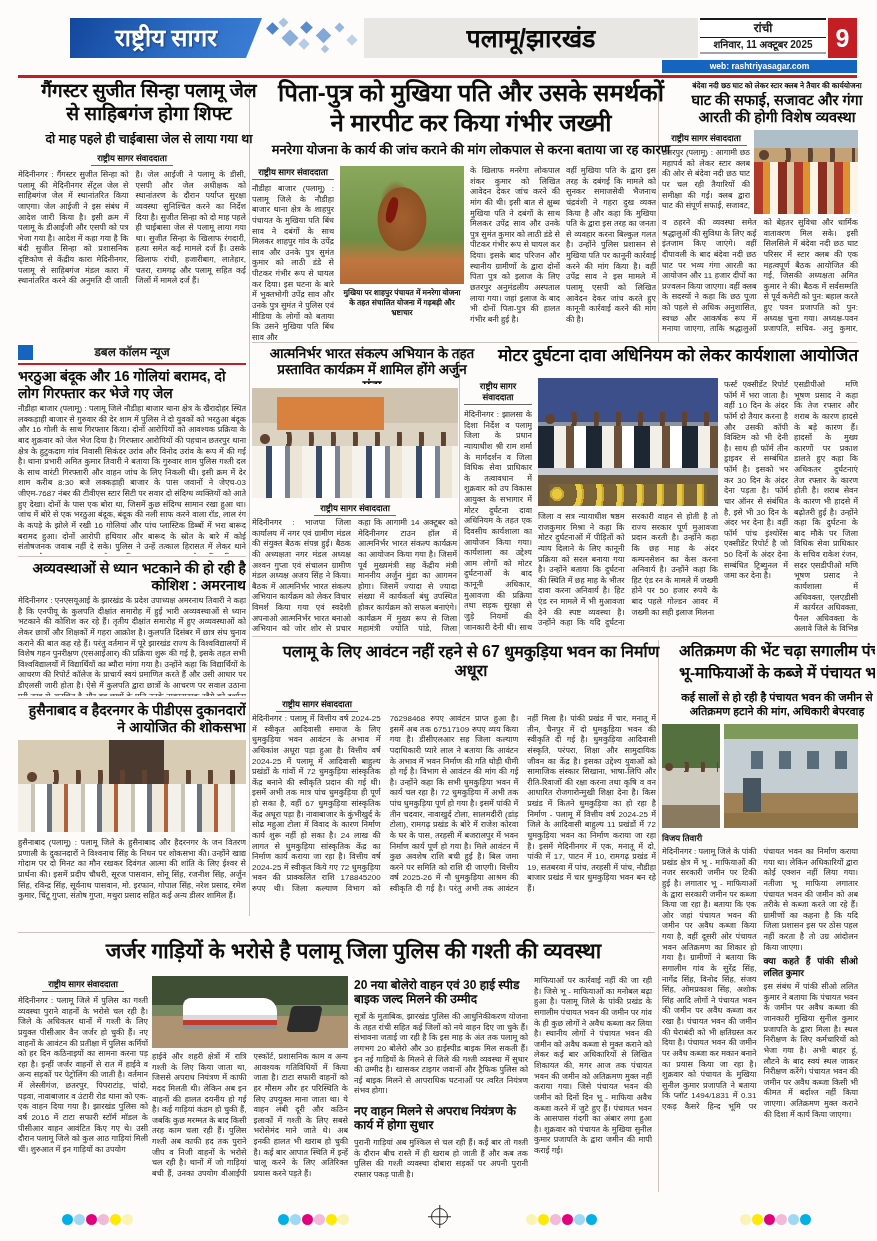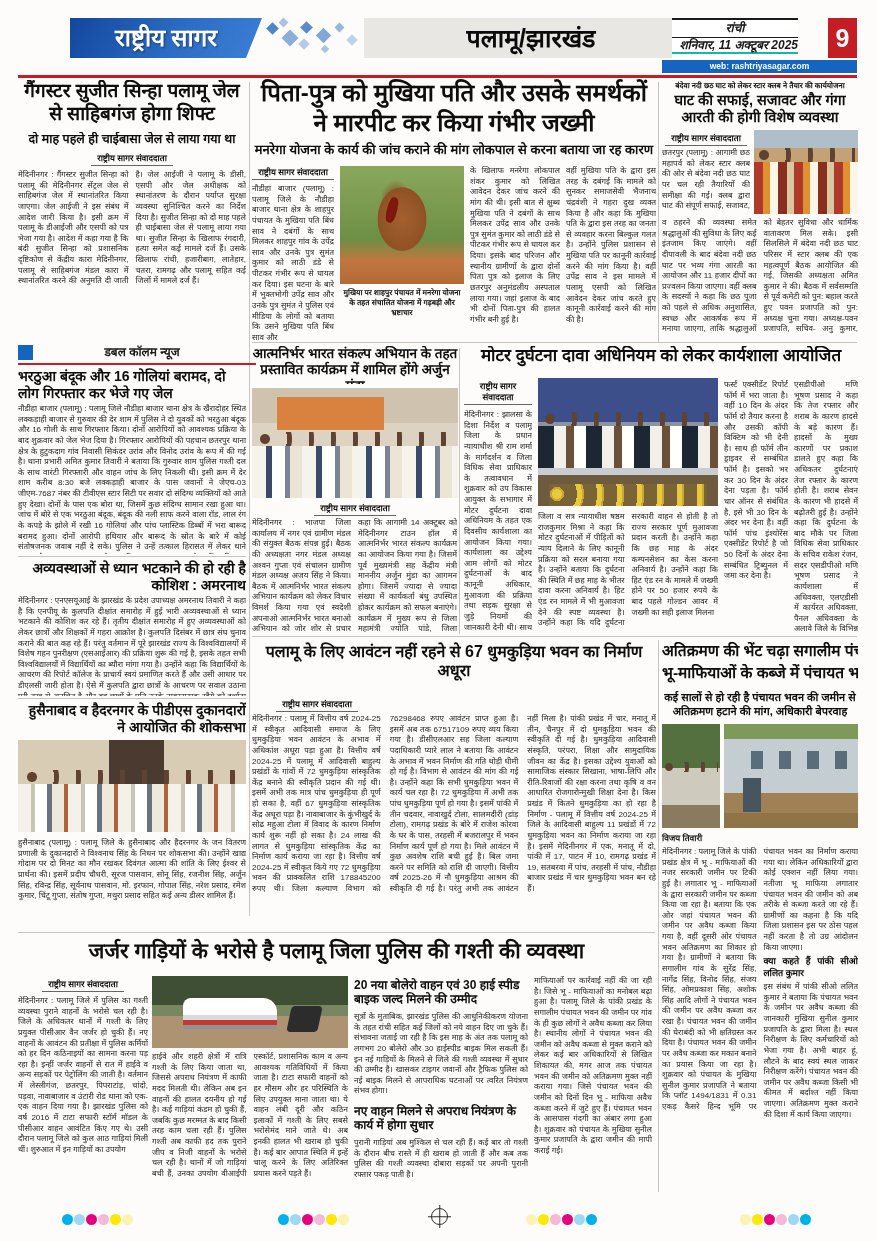--- a/index.html
+++ b/index.html
@@ -1,40 +1,40 @@
 <!DOCTYPE html>
 <html><head>
 <meta charset="utf-8">
 <style>
   html,body{margin:0;padding:0;background:#e9e7e2;}
   #page{position:relative;width:877px;height:1241px;background:#fdfcfa;margin:0 auto;
         font-family:"Liberation Sans",sans-serif;color:#1a1a1a;overflow:hidden;}
   .abs{position:absolute;}
   .hl{font-weight:800;color:#0e0e0e;line-height:1.2;overflow:hidden;}
-  .ctr{text-align:center;}
+  .ctr{text-align:center;margin-left:17px;}
   .body-txt{font-size:8px;line-height:1.33;text-align:justify;color:#262626;overflow:hidden;}
   .cols2{column-count:2;column-gap:7px;}
   .cols3{column-count:3;column-gap:9px;}
   .byline{font-size:8.5px;font-weight:700;text-align:center;color:#111;overflow:hidden;}
   .byline span{display:inline-block;border-bottom:1px solid #666;padding:0 6px 2px;}
   .kicker{font-weight:700;color:#0e0e0e;overflow:hidden;}
   .vr{position:absolute;width:1px;background:#c8c4bd;}
   .hr{position:absolute;height:1px;background:#c8c4bd;}
   .photo{position:absolute;overflow:hidden;}
   .caption{font-size:7.5px;font-weight:700;line-height:1.3;text-align:center;color:#111;overflow:hidden;}
   
   .masthead-blue{background:linear-gradient(120deg,#12479c 0%,#2c6cc4 55%,#3d7fd6 100%);
      clip-path:polygon(0 0,100% 0,calc(100% - 16px) 100%,0 100%);}
   .brand{color:#fff;font-weight:800;font-size:24px;line-height:40px;text-align:center;
      text-shadow:1px 1px 2px rgba(0,0,0,.45);font-family:"Liberation Serif",serif;}
   .graystrip{background:#e8e7e4;}
   .section-title{font-weight:800;font-size:25px;line-height:40px;color:#0a0a0a;text-align:center;}
   .datebox{background:#fff;border-top:2px solid #1a1a1a;}
   .edition{font-size:12px;font-weight:800;text-align:center;border-bottom:1.5px solid #1a1a1a;line-height:17px;}
-  .dateline{font-size:12px;font-weight:700;text-align:right;line-height:14px;border-bottom:2px solid #14b8a6;}
+  .dateline{font-size:10px;font-weight:700;text-align:center;line-height:14px;border-bottom:2px solid #a3a3a3;}
   .pagebox{background:#c41e25;color:#fff;font-weight:800;font-size:25px;text-align:center;line-height:40px;}
   .webstrip{background:#1565c0;color:#fff;font-size:8.5px;font-weight:700;text-align:center;line-height:13px;}
   .redrule{background:#c41e25;}
   .diamond{position:absolute;background:#2f6fc0;transform:rotate(45deg);}
   
   .secbar{border-bottom:2.5px solid #c41e25;}
   .secbar .sq{position:absolute;left:0;top:1px;width:15px;height:15px;background:#1565c0;}
   .secbar .t{font-size:12px;font-weight:800;text-align:center;line-height:17px;}
   .inline-subhead{font-weight:800;font-size:9px;margin:3px 0 2px;color:#0e0e0e;}
   
@@ -63,21 +63,21 @@
     <div class="diamond" style="left:38px;top:5px;width:9px;height:9px;opacity:.8;"></div>
     <div class="diamond" style="left:36px;top:22px;width:8px;height:8px;opacity:.35;"></div>
     <div class="diamond" style="left:54px;top:12px;width:11px;height:11px;opacity:.6;"></div>
     <div class="diamond" style="left:58px;top:28px;width:6px;height:6px;opacity:.4;"></div>
     <div class="diamond" style="left:72px;top:6px;width:7px;height:7px;opacity:.5;"></div>
     <div class="diamond" style="left:84px;top:18px;width:8px;height:8px;opacity:.3;"></div>
   </div>
   <div class="abs graystrip" style="left:364px;top:18px;width:334px;height:40px;">
     <div class="section-title">पलामू/झारखंड</div>
   </div>
-  <div class="abs datebox" style="left:672px;top:18px;width:126px;height:40px;font-style:italic;">
+  <div class="abs datebox" style="left:700px;top:18px;width:126px;height:40px;">
     <div class="edition">रांची</div>
     <div class="dateline">शनिवार, 11 अक्टूबर 2025</div>
   </div>
   <div class="abs pagebox" style="left:828px;top:18px;width:29px;height:40px;">9</div>
   <div class="abs webstrip" style="left:662px;top:60px;width:195px;height:13px;">web: rashtriyasagar.com</div>
   <div class="abs redrule" style="left:18px;top:75px;width:839px;height:3px;"></div>
 
   <div class="vr" style="left:249px;top:82px;height:834px;"></div>
   <div class="vr" style="left:658px;top:82px;height:260px;"></div>
   <div class="vr" style="left:459px;top:348px;height:286px;"></div>
@@ -86,21 +86,21 @@
   <div class="hr" style="left:252px;top:636px;width:605px;"></div>
   <div class="hr" style="left:18px;top:932px;width:637px;"></div>
   <div class="hr" style="left:18px;top:556px;width:228px;"></div>
   <div class="hr" style="left:18px;top:698px;width:228px;"></div>
 
   <div class="abs hl ctr" style="left:18px;top:80px;width:228px;height:50px;font-size:19px;">गैंगस्टर सुजीत सिन्हा पलामू जेल से साहिबगंज होगा शिफ्ट</div>
   <div class="abs hl ctr" style="left:18px;top:132px;width:228px;height:17px;font-size:12.5px;">दो माह पहले ही चाईबासा जेल से लाया गया था</div>
   <div class="abs byline" style="left:18px;top:152px;width:228px;height:14px;"><span>राष्ट्रीय सागर संवाददाता</span></div>
   <div class="abs body-txt cols2" style="left:18px;top:170px;width:228px;height:170px;">मेदिनीनगर : गैंगस्टर सुजीत सिन्हा को पलामू की मेदिनीनगर सेंट्रल जेल से साहिबगंज जेल में स्थानांतरित किया जाएगा। जेल आईजी ने इस संबंध में आदेश जारी किया है। इसी क्रम में पलामू के डीआईजी और एसपी को पत्र भेजा गया है। आदेश में कहा गया है कि बंदी सुजीत सिन्हा को प्रशासनिक दृष्टिकोण से केंद्रीय कारा मेदिनीनगर, पलामू से साहिबगंज मंडल कारा में स्थानांतरित करने की अनुमति दी जाती है। जेल आईजी ने पलामू के डीसी, एसपी और जेल अधीक्षक को स्थानांतरण के दौरान पर्याप्त सुरक्षा व्यवस्था सुनिश्चित करने का निर्देश दिया है। सुजीत सिन्हा को दो माह पहले ही चाईबासा जेल से पलामू लाया गया था। सुजीत सिन्हा के खिलाफ रंगदारी, हत्या समेत कई मामले दर्ज हैं। उसके खिलाफ रांची, हजारीबाग, लातेहार, चतरा, रामगढ़ और पलामू सहित कई जिलों में मामले दर्ज हैं।</div>
 
-  <div class="abs secbar" style="left:18px;top:344px;width:228px;height:19px;padding-left:10px;">
+  <div class="abs secbar" style="left:18px;top:344px;width:228px;height:19px;">
     <div class="sq"></div>
     <div class="t">डबल कॉलम न्यूज</div>
   </div>
 
   <div class="abs hl" style="left:18px;top:368px;width:228px;height:34px;font-size:14px;text-align:left;">भरठुआ बंदूक और 16 गोलियां बरामद, दो लोग गिरफ्तार कर भेजे गए जेल</div>
   <div class="abs body-txt" style="left:18px;top:404px;width:228px;height:150px;">नौडीहा बाजार (पलामू) : पलामू जिले नौडीहा बाजार थाना क्षेत्र के खैरादोहर स्थित लक्कड़ाही बाजार से गुरुवार की देर शाम में पुलिस ने दो युवकों को भरठुआ बंदूक और 16 गोली के साथ गिरफ्तार किया। दोनों आरोपियों को आवश्यक प्रक्रिया के बाद शुक्रवार को जेल भेज दिया है। गिरफ्तार आरोपियों की पहचान छतरपुर थाना क्षेत्र के हुटुकदाग गांव निवासी सिकंदर उरांव और विनोद उरांव के रूप में की गई है। थाना प्रभारी अमित कुमार तिवारी ने बताया कि गुरुवार शाम पुलिस गश्ती दल के साथ वारंटी गिरफ्तारी और वाहन जांच के लिए निकली थी। इसी क्रम में देर शाम करीब 8:30 बजे लक्कड़ाही बाजार के पास जवानों ने जेएच-03 जीएम-7687 नंबर की टीवीएस स्टार सिटी पर सवार दो संदिग्ध व्यक्तियों को आते हुए देखा। दोनों के पास एक बोरा था, जिसमें कुछ संदिग्ध सामान रखा हुआ था। जांच में बोरे से एक भरठुआ बंदूक, बंदूक की नली साफ करने वाला रॉड, लाल रंग के कपड़े के झोले में रखी 16 गोलियां और पांच प्लास्टिक डिब्बों में भरा बारूद बरामद हुआ। दोनों आरोपी हथियार और बारूद के स्रोत के बारे में कोई संतोषजनक जवाब नहीं दे सके। पुलिस ने उन्हें तत्काल हिरासत में लेकर थाने लाया और आवश्यक पूछताछ के बाद गिरफ्तार कर शुक्रवार को न्यायिक हिरासत में जेल भेज दिया।</div>
 
   <div class="abs hl" style="left:18px;top:560px;width:228px;height:34px;font-size:14px;text-align:right;">अव्यवस्थाओं से ध्यान भटकाने की हो रही है कोशिश : अमरनाथ</div>
   <div class="abs body-txt" style="left:18px;top:596px;width:228px;height:100px;">मेदिनीनगर : एनएसयूआई के झारखंड के प्रदेश उपाध्यक्ष अमरनाथ तिवारी ने कहा है कि एनपीयू के कुलपति दीक्षांत समारोह में हुई भारी अव्यवस्थाओं से ध्यान भटकाने की कोशिश कर रहे हैं। तृतीय दीक्षांत समारोह में हुए अव्यवस्थाओं को लेकर छात्रों और शिक्षकों में गहरा आक्रोश है। कुलपति दिसंबर में छात्र संघ चुनाव कराने की बात कह रहे हैं। परंतु वर्तमान में पूरे झारखंड राज्य के विश्वविद्यालयों में विशेष गहन पुनरीक्षण (एसआईआर) की प्रक्रिया शुरू की गई है, इसके तहत सभी विश्वविद्यालयों में विद्यार्थियों का ब्यौरा मांगा गया है। उन्होंने कहा कि विद्यार्थियों के आचरण की रिपोर्ट कॉलेज के प्राचार्य स्वयं प्रमाणित करते हैं और उसी आधार पर डीएलसी जारी होता है। ऐसे में कुलपति द्वारा छात्रों के आचरण पर सवाल उठाना पूरी तरह से अनुचित है और वह छात्रों के प्रति उनके नाकारात्मक रवैये को दर्शाता है। विश्वविद्यालय में शिक्षकों से क्लर्कों का कार्य करवाना शिक्षा की गुणवत्ता के साथ अन्याय है। शिक्षकों को प्रशासनिक कार्यों से मुक्त कर शैक्षणिक कार्यों में लगाया जाना चाहिए, ताकि पठन-पाठन की प्रक्रिया सुधारू रूप से चल सके।</div>
 

